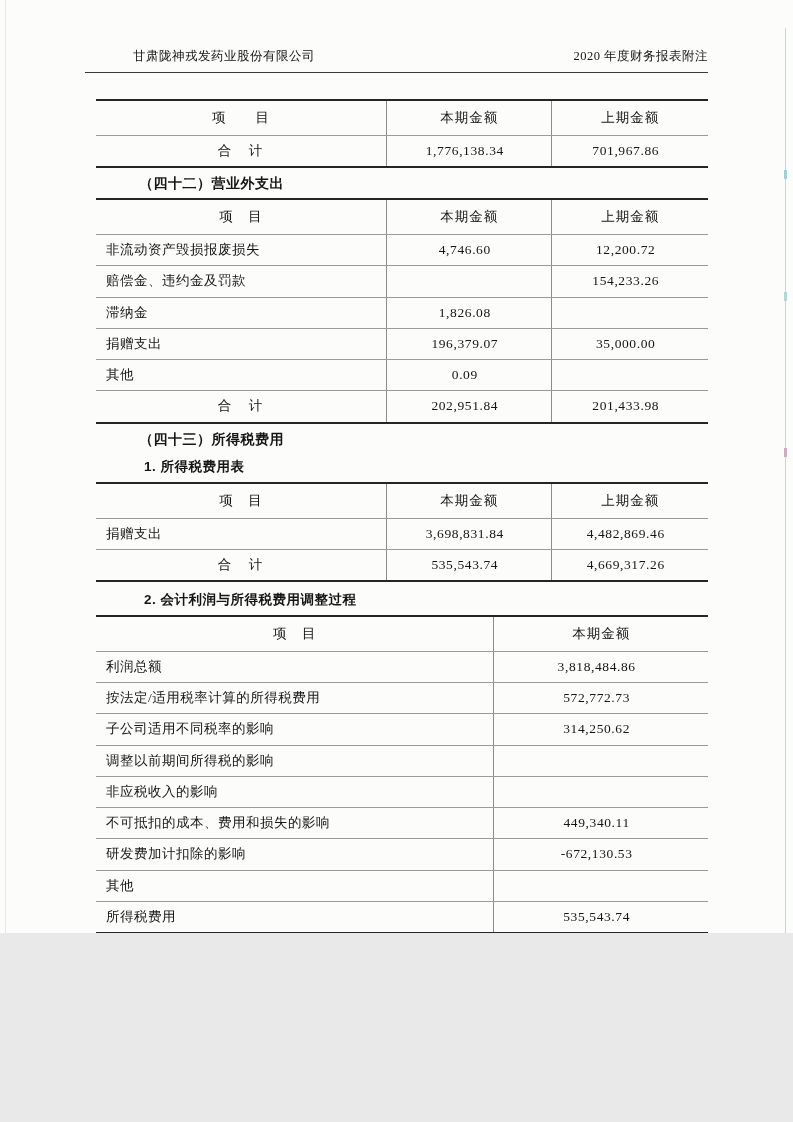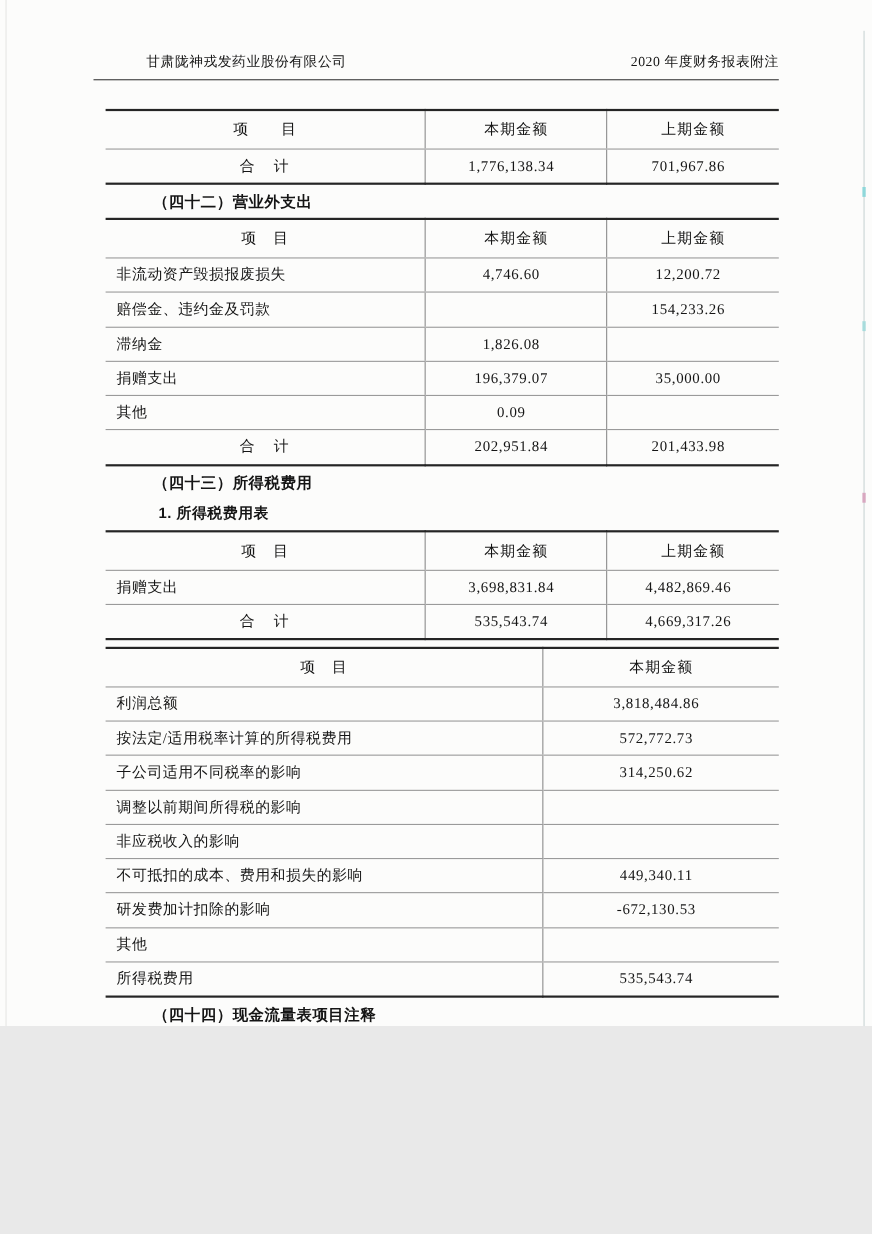--- a/index.html
+++ b/index.html
@@ -191,20 +191,21 @@
             <td class="num vline">4,482,869.46</td>
           </tr>
           <tr>
             <td class="lbl center">合　计</td>
             <td class="num vline">535,543.74</td>
             <td class="num vline">4,669,317.26</td>
           </tr>
         </tbody>
       </table>
 
+    <div class="sub-heading">2. 会计利润与所得税费用调整过程</div>
 
     <table class="fin gap-md">
         <colgroup>
           <col style="width: 65%;">
           <col style="width: 35%;">
         </colgroup>
         <thead>
           <tr>
             <th>项　目</th>
             <th class="vline">本期金额</th>

